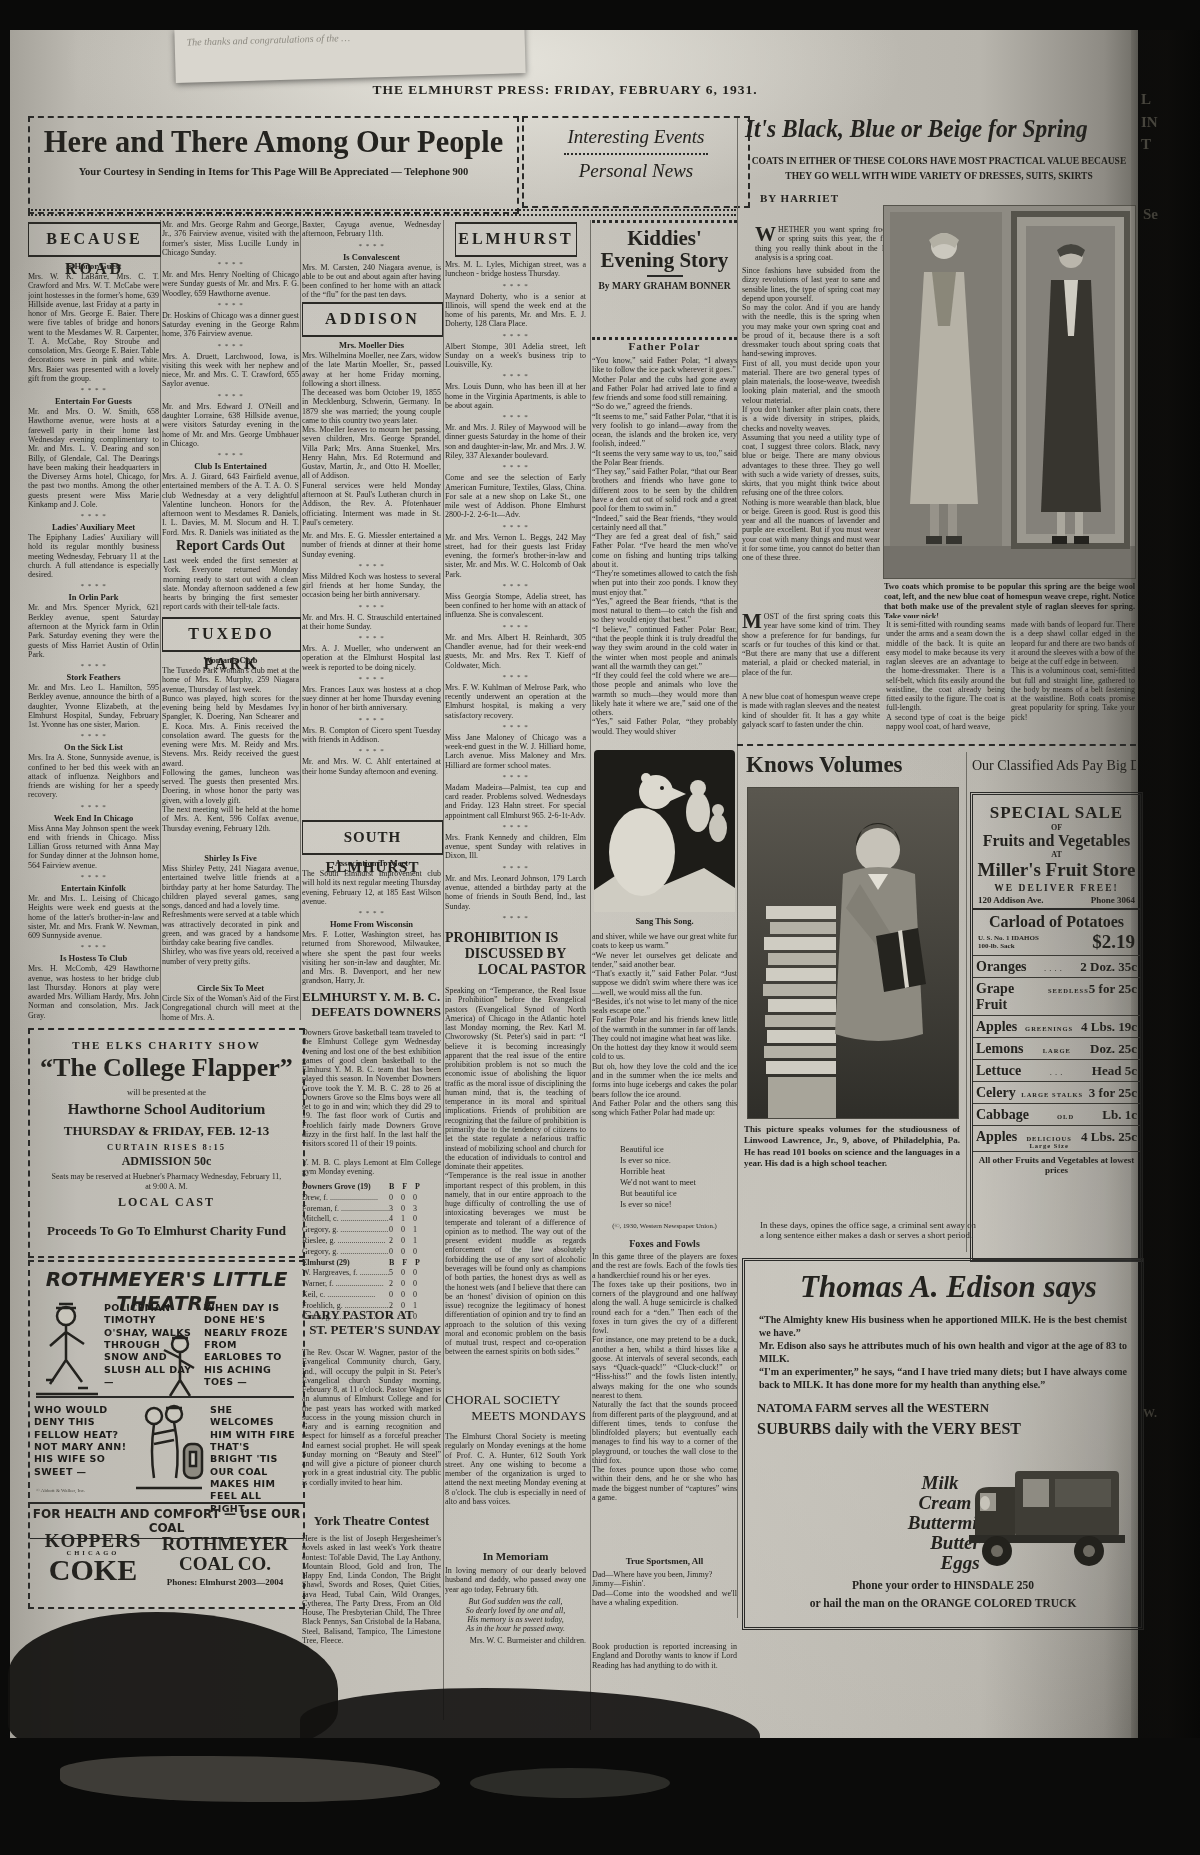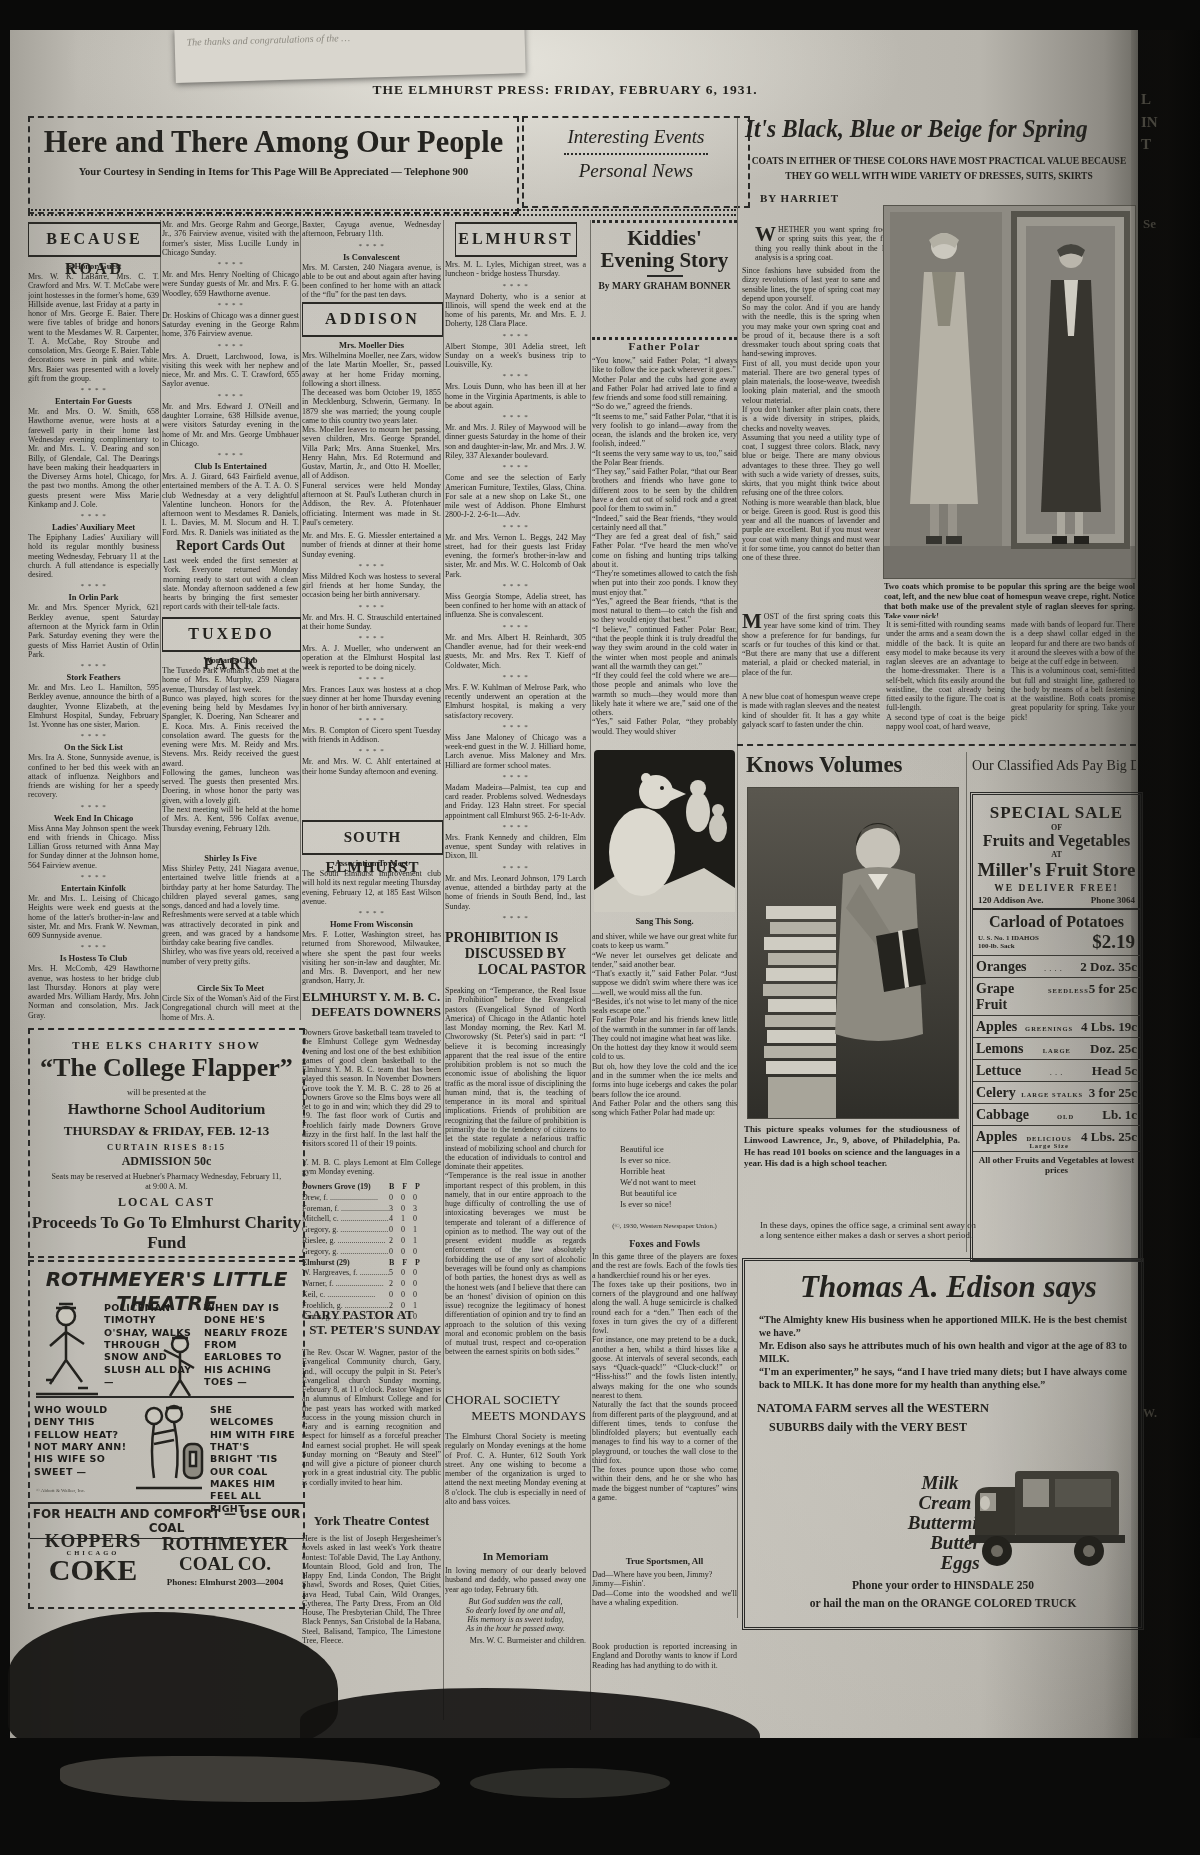--- a/index.html
+++ b/index.html
@@ -565,21 +565,21 @@
       </div>
     <div class="cen b" style="font-size:9px;border-top:1px solid #3a3934;padding-top:3px">All other Fruits and Vegetables at lowest prices</div>
   </div>
 
   <div class="a" style="left:742px;top:1258px;width:396px;height:366px;border:3px double #2a2a28;background:rgba(255,255,255,.04)">
     <div class="b i" style="font-size:31px;margin:8px 0 0 55px">Thomas A. Edison says</div>
     <p class="b blob" style="font-size:10px;line-height:1.3;margin:8px 14px 0 14px;text-align:justify">“The Almighty knew His business when he apportioned MILK. He is the best chemist we have.”
 Mr. Edison also says he attributes much of his own health and vigor at the age of 83 to MILK.
 “I'm an experimenter,” he says, “and I have tried many diets; but I have always come back to MILK. It has done more for my health than anything else.”</p>
     <div class="b" style="font-size:12.5px;margin:10px 0 0 12px">NATOMA FARM serves all the WESTERN</div>
-    <div class="b" style="font-size:12px;margin:4px 0 0 24px">SUBURBS daily with the VERY BEST</div>
+    <div class="b" style="font-size:16px;margin:4px 0 0 12px">SUBURBS daily with the VERY BEST</div>
     <div class="a b i" style="left:120px;top:212px;width:150px;text-align:center;font-size:19px;line-height:1.05">
       <div>Milk</div>
       <div style="padding-left:10px">Cream</div>
       <div style="padding-left:20px">Buttermilk</div>
       <div style="padding-left:30px">Butter</div>
       <div style="padding-left:40px">Eggs</div>
     </div>
     <svg class="a" style="left:218px;top:192px" width="168" height="118" viewBox="0 0 168 118">
       <rect x="52" y="18" width="104" height="66" rx="4" fill="#3f3d36"></rect>
       <rect x="60" y="26" width="26" height="28" fill="#8e8b82"></rect>
@@ -600,21 +600,21 @@
   <div class="a" style="left:28px;top:1028px;width:273px;height:226px;border:2px dashed #2a2a28;background:rgba(255,255,255,.05)">
     <div class="cen b" style="font-size:11px;letter-spacing:2px;margin-top:9px">THE ELKS CHARITY SHOW</div>
     <div class="cen b" style="font-size:26px;margin-top:2px">“The College Flapper”</div>
     <div class="cen" style="font-size:8.5px;margin-top:4px">will be presented at the</div>
     <div class="cen b" style="font-size:15px;margin-top:4px">Hawthorne School Auditorium</div>
     <div class="cen b" style="font-size:13px;margin-top:5px">THURSDAY &amp; FRIDAY, FEB. 12-13</div>
     <div class="cen b" style="font-size:8.5px;letter-spacing:2px;margin-top:3px">CURTAIN RISES 8:15</div>
     <div class="cen b" style="font-size:12px;margin-top:2px">ADMISSION 50c</div>
     <div class="cen" style="font-size:8px;margin:3px 18px 0 18px;line-height:1.2">Seats may be reserved at Huebner's Pharmacy Wednesday, February 11, at 9:00 A. M.</div>
     <div class="cen b" style="font-size:12px;letter-spacing:2px;margin-top:4px">LOCAL CAST</div>
-    <div class="cen b" style="font-size:17px;margin-top:3px">Proceeds To Go To Elmhurst Charity Fund</div>
+    <div class="cen b" style="font-size:13px;margin-top:13px">Proceeds To Go To Elmhurst Charity Fund</div>
   </div>
 
   <div class="a" style="left:28px;top:1260px;width:273px;height:345px;border:2px dashed #2a2a28;background:rgba(255,255,255,.05)">
     <div class="cen b i sans" style="font-size:20px;margin-top:5px">ROTHMEYER'S LITTLE THEATRE</div>
     <div class="a" style="left:2px;top:34px;width:267px;height:204px">
       <svg class="a" style="left:0;top:2px" width="70" height="104" viewBox="0 0 70 104">
         <g stroke="#23221e" stroke-width="2.5" fill="none">
           <circle cx="34" cy="18" r="9" fill="#c9c6bc"></circle>
           <path d="M24,10 h20 M27,6 h14"></path>
           <path d="M34,27 L34,62 M34,34 L18,48 M34,34 L52,46 M34,62 L18,86 M34,62 L50,84"></path>
@@ -656,21 +656,21 @@
     <div class="a cen" style="left:122px;top:272px;width:146px">
       <div class="b" style="font-size:19px;line-height:1.05">ROTHMEYER COAL CO.</div>
       <div class="b" style="font-size:9px;margin-top:3px">Phones: Elmhurst 2003—2004</div>
     </div>
   </div>
 
   <div class="a" style="left:1131px;top:28px;width:69px;height:1712px;background:linear-gradient(90deg,rgba(24,23,20,.1),rgba(14,13,11,.8) 52%,#080807)"></div>
   <div class="a blob b" style="left:1141px;top:88px;font-size:15px;color:#47453d;line-height:1.5">L
 IN
 T</div>
-  <div class="a b" style="left:1143px;top:216px;font-size:13px;color:#403e37">Se</div>
+  <div class="a b" style="left:1143px;top:206px;font-size:15px;color:#403e37">Se</div>
   <div class="a b" style="left:1143px;top:1406px;font-size:12px;color:#3c3a33">W.</div>
 
   <div class="a" style="left:8px;top:1612px;width:330px;height:140px;background:#131210;border-radius:45% 55% 30% 20%;opacity:.93"></div>
   <div class="a" style="left:300px;top:1688px;width:460px;height:80px;background:#121110;border-radius:40% 60% 20% 30%;opacity:.9"></div>
   <div class="a" style="left:0;top:1738px;width:1200px;height:117px;background:#0b0b0a"></div>
   <div class="a" style="left:60px;top:1756px;width:380px;height:46px;background:#504e47;border-radius:30% 60% 40% 50%;opacity:.75"></div>
   <div class="a" style="left:470px;top:1768px;width:200px;height:30px;background:#3b3a34;border-radius:50%;opacity:.7"></div>
   <div class="a" style="left:0;top:0;width:1200px;height:30px;background:#0a0a09"></div>
 </div>
 

